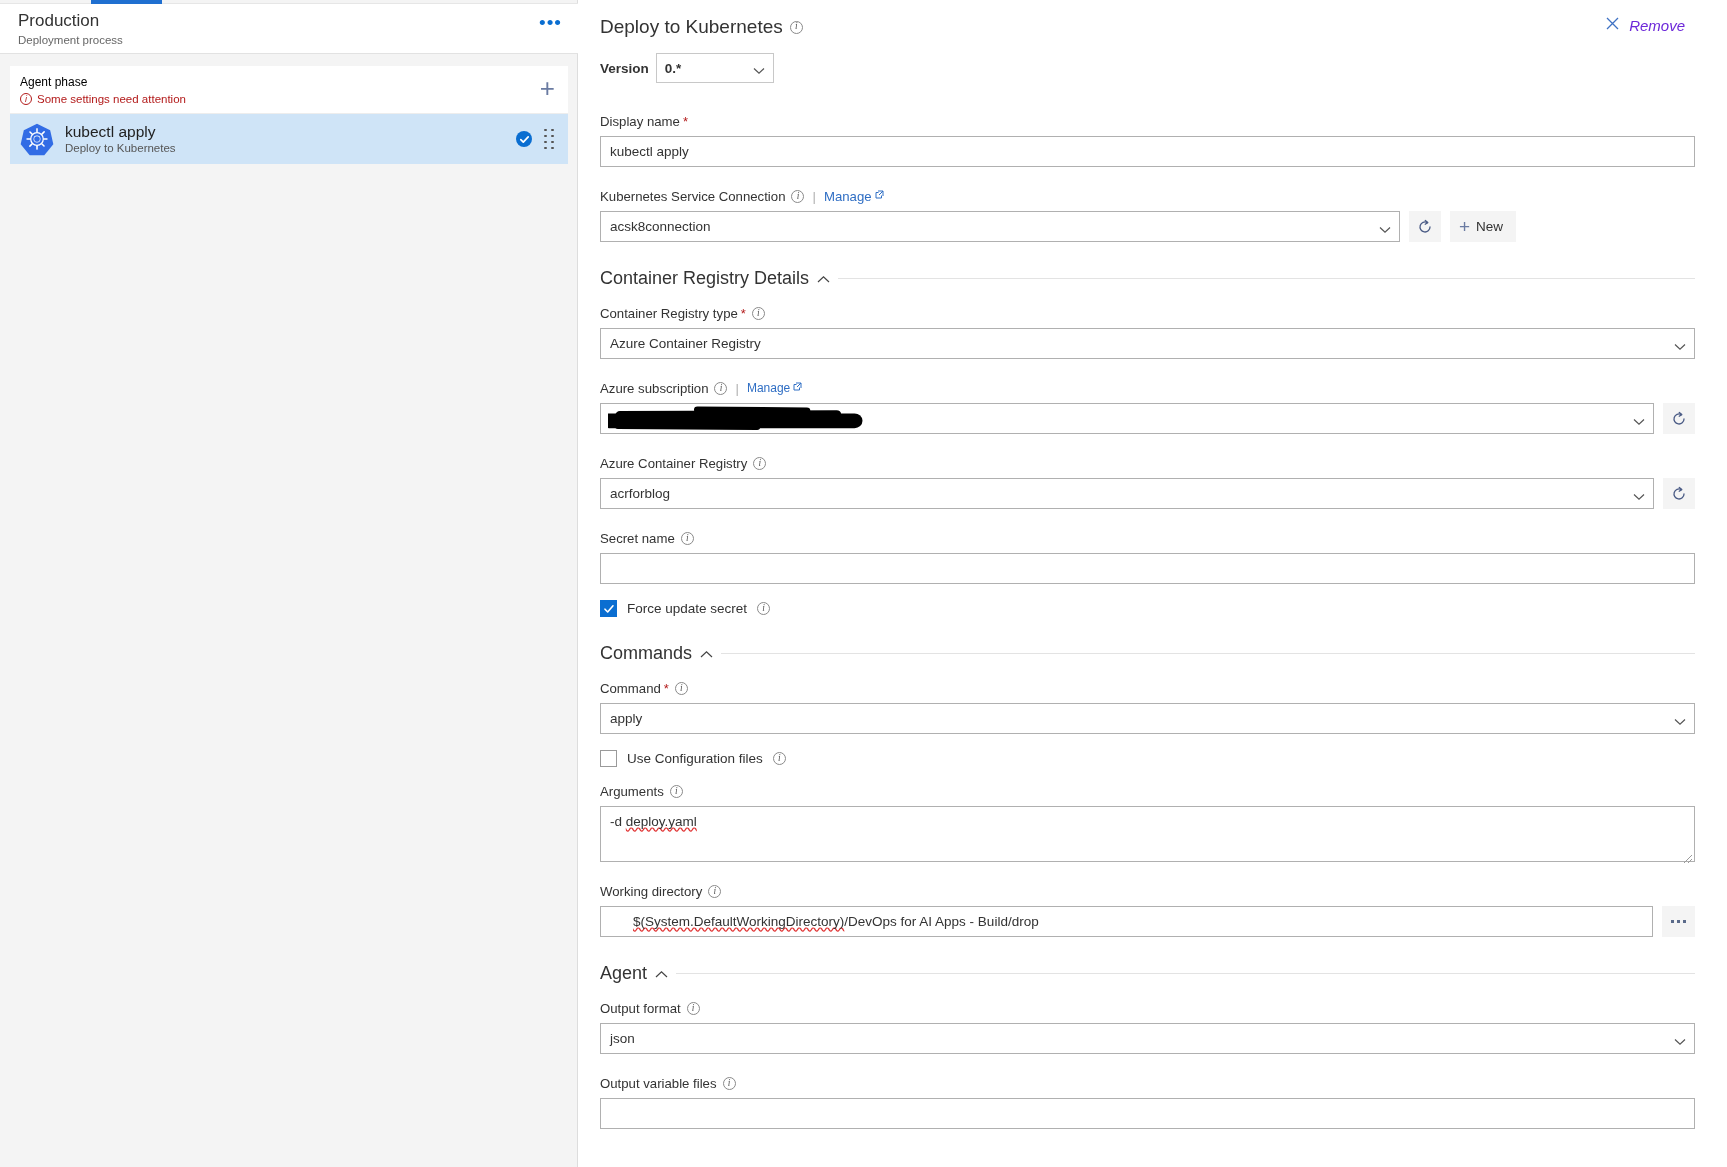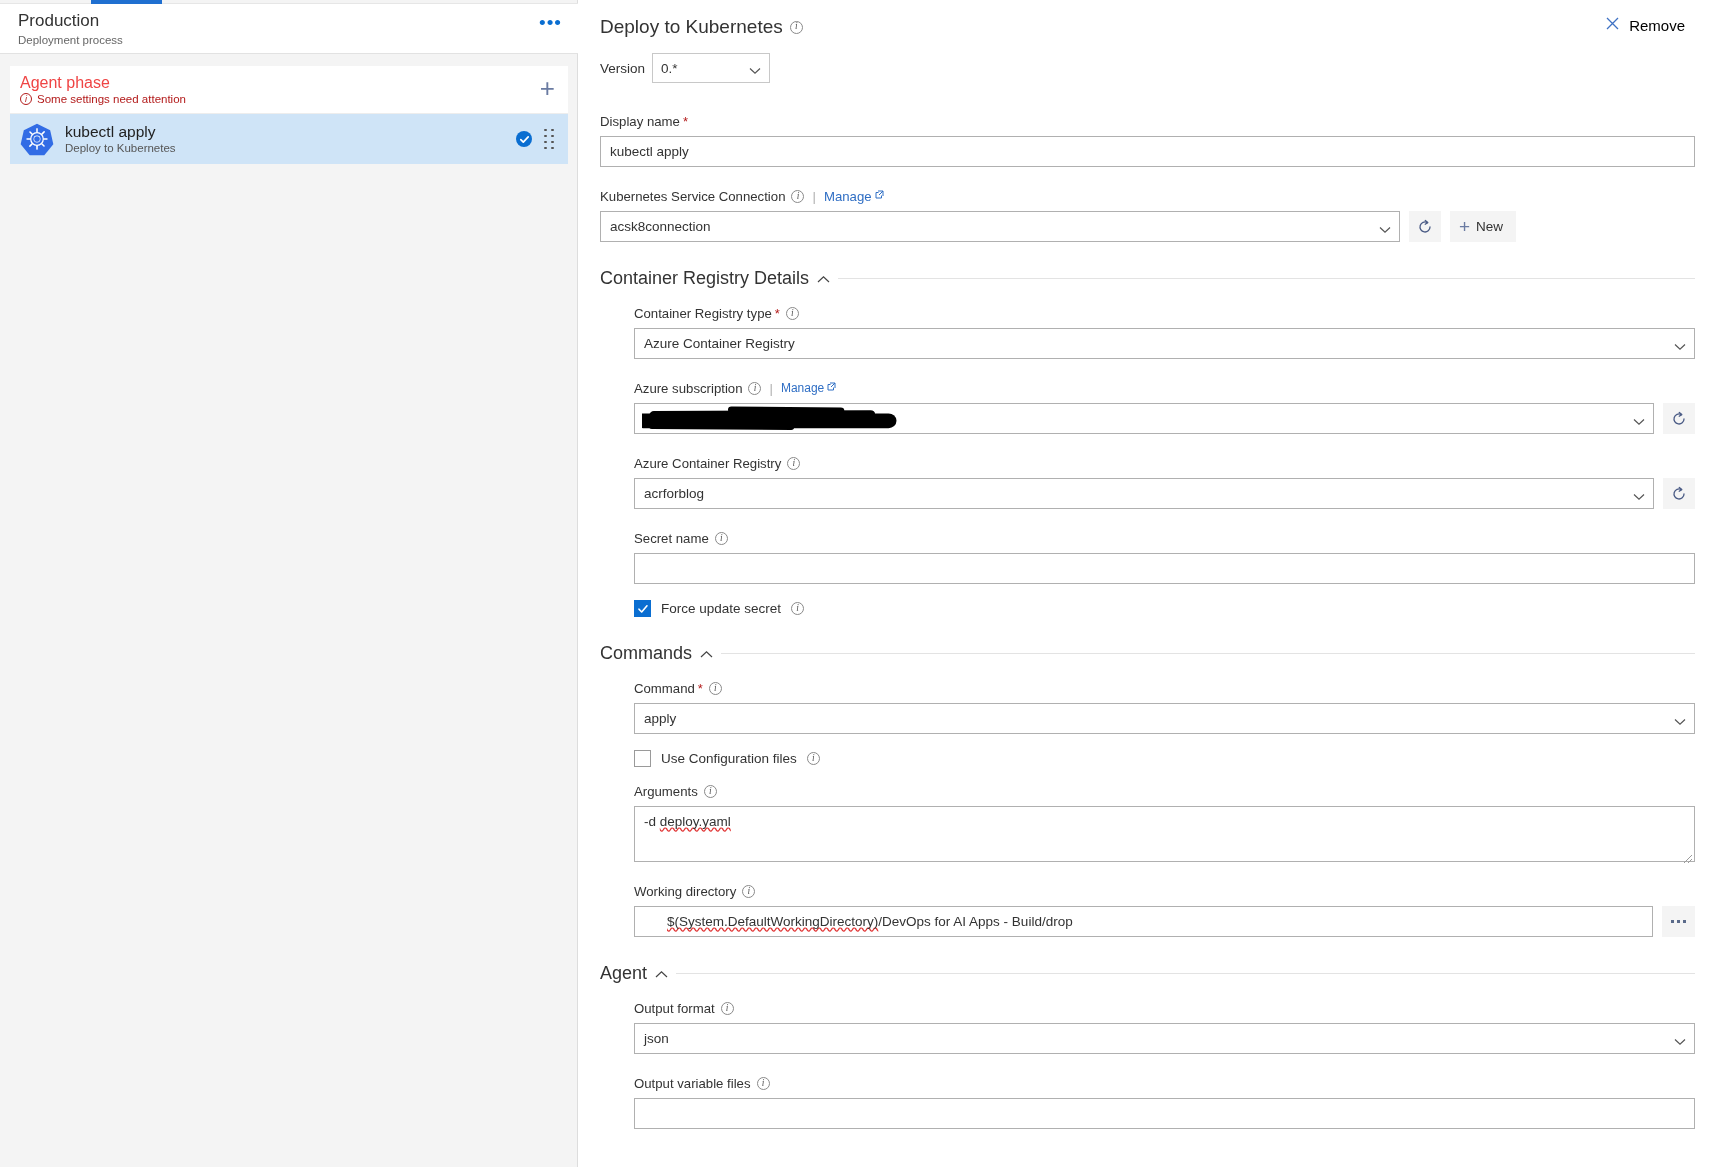--- a/index.html
+++ b/index.html
@@ -45,21 +45,21 @@
     cursor: pointer; user-select: none;
   }
 
   #phase-list { position: absolute; left: 10px; top: 66px; width: 558px; }
   #phase-card {
     background: #ffffff;
     border-bottom: 1px solid #ededed;
     height: 48px; position: relative;
     padding: 6px 16px 0 10px;
   }
-  #phase-name { font-size: 16px; color: #ef4444; line-height: 21px; font-weight: 400; }
+  #phase-name { font-size: 12px; color: #000000; line-height: 21px; font-weight: 400; }
   #phase-warn { display: flex; align-items: center; gap: 5px; margin-top: 0px; }
   #phase-warn .warn-icon {
     width: 12px; height: 12px; border: 1.2px solid #b31b1b; border-radius: 50%;
     display: inline-flex; align-items: center; justify-content: center;
     font-size: 9px; color: #b31b1b; font-style: italic; line-height: 1;
   }
   #phase-warn .warn-text { font-size: 11.5px; color: #b31b1b; }
   #phase-add {
     position: absolute; right: 13px; top: 11px;
     font-size: 26px; color: #6a7ba2; font-weight: 300;
@@ -95,25 +95,25 @@
     flex: 1 1 auto; height: 1167px; background: #ffffff;
     position: relative; padding: 16px 0 0 0; overflow: hidden;
   }
   .rp { padding-left: 22px; padding-right: 32px; }
 
   #task-header { display: flex; align-items: center; position: relative; }
   #task-header-title { font-size: 19px; color: #333333; font-weight: 400; margin-right: 7px; }
   #remove-btn {
     position: absolute; right: 10px; top: 0px;
     display: flex; align-items: center; gap: 9px;
-    color: #000000; font-size: 15px; cursor: pointer; user-select: none;
+    color: #6d28d9; font-size: 15px; cursor: pointer; user-select: none; font-style: italic;
   }
   #remove-btn .x-glyph { font-size: 18px; font-weight: 300; line-height: 1; color: #3f72c4; }
 
-  #version-row { display: flex; align-items: center; margin-top: 15px; gap: 7px; }
+  #version-row { display: flex; align-items: center; margin-top: 15px; gap: 7px; font-weight: bold; }
   #version-label { font-size: 13.5px; color: #333333; }
   .version-select {
     width: 118px; height: 30px; border: 1px solid #c8c8c8; background: #ffffff;
     display: flex; align-items: center; padding: 0 8px;
     font-size: 13.5px; color: #333; position: relative; cursor: pointer;
   }
   .version-select .chev { position: absolute; right: 8px; top: 9px; }
 
   
   .field { margin-top: 21px; }
@@ -170,21 +170,21 @@
 
   
   .section-head {
     display: flex; align-items: center; gap: 8px;
     margin-top: 26px; margin-bottom: 4px;
   }
   .section-head .sh-title { font-size: 18px; color: #333333; font-weight: 400; white-space: nowrap; }
   .section-head .sh-chev { flex: 0 0 auto; }
   .section-head .sh-line { flex: 1 1 auto; height: 1px; background: #e3e3e3; }
 
-  .indent { padding-left: 0px; margin-left: 34px; }
+  .indent { padding-left: 0px; }
 
   
   .cb-row { display: flex; align-items: center; gap: 10px; margin-top: 16px; }
   .cb {
     width: 17px; height: 17px; border: 1px solid #9a9a9a; background: #ffffff;
     display: flex; align-items: center; justify-content: center; flex: 0 0 17px;
     cursor: pointer;
   }
   .cb.checked { background: #0a6ed1; border-color: #0a6ed1; }
   .cb-label { font-size: 13.5px; color: #333333; }

